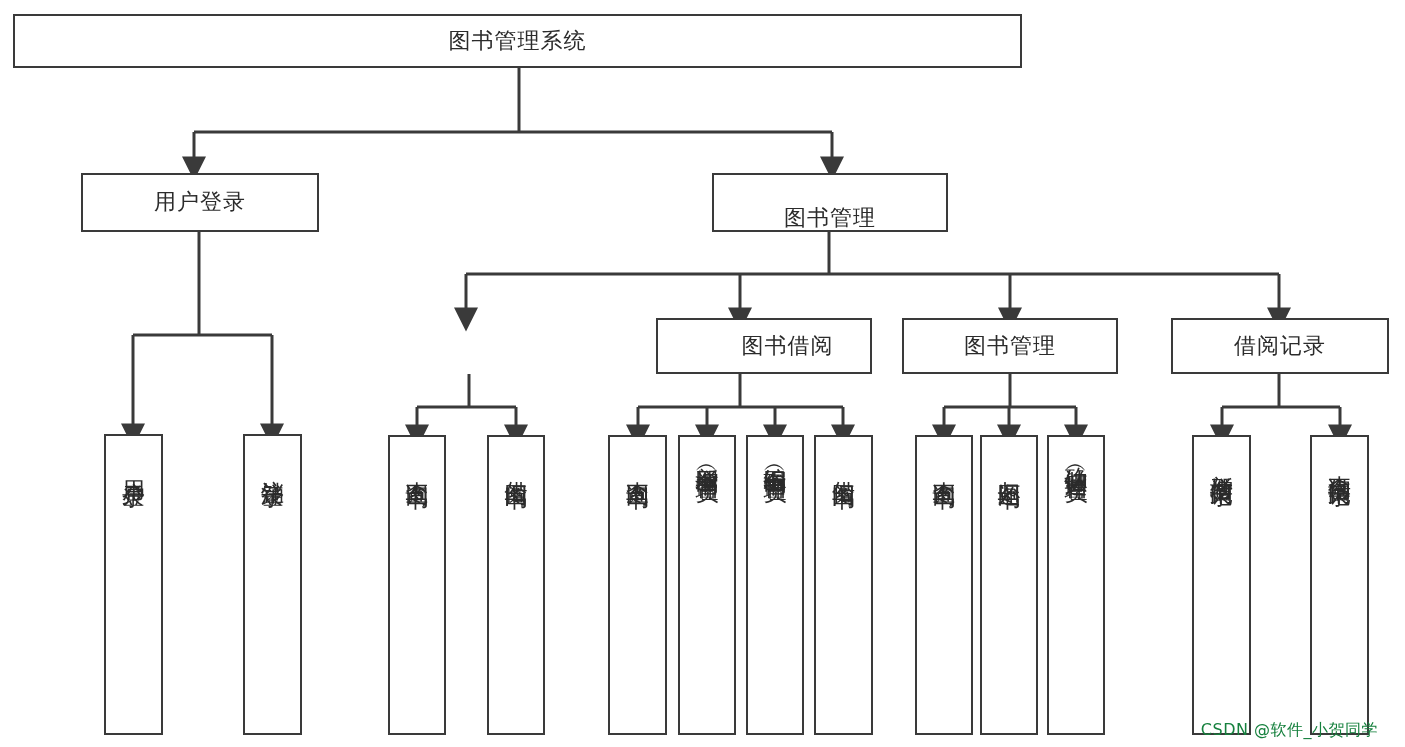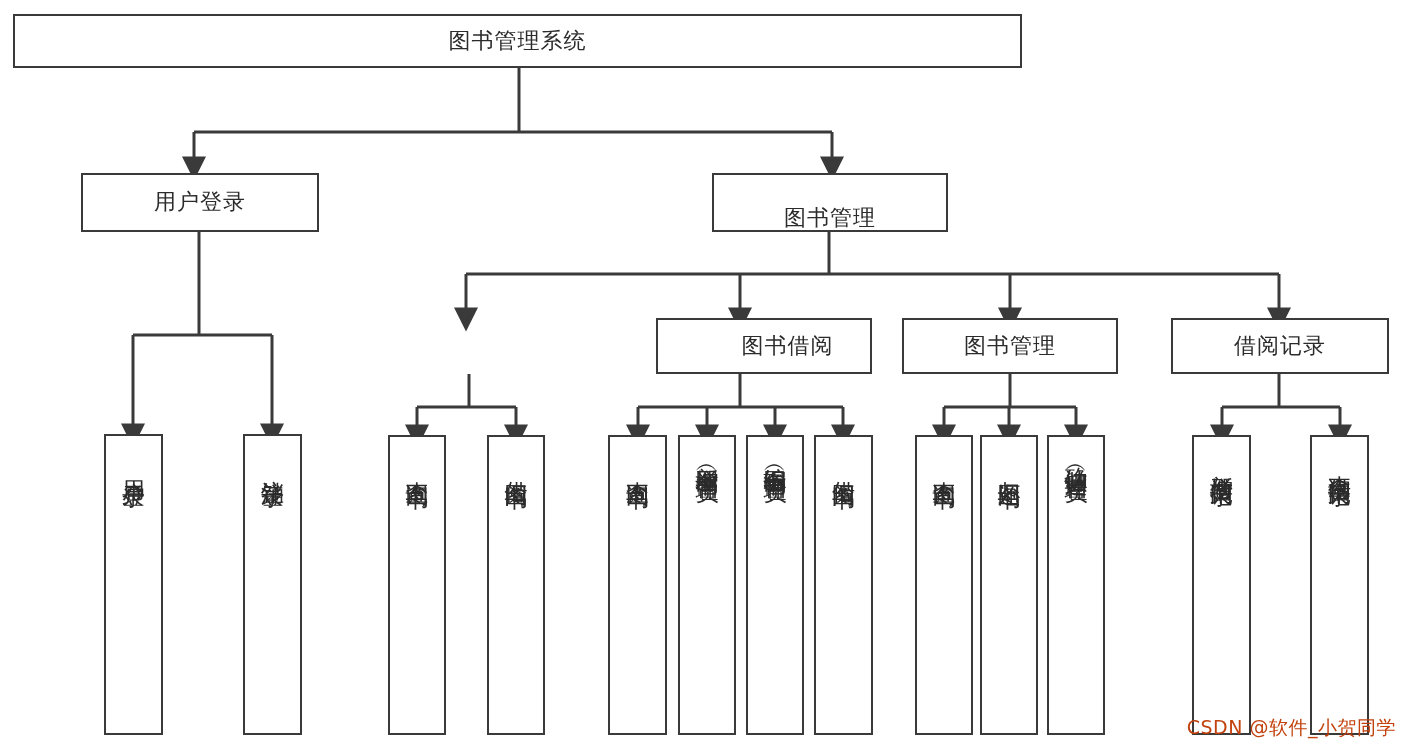--- a/index.html
+++ b/index.html
@@ -49,24 +49,24 @@
   .node.vertical .label {
     writing-mode: vertical-rl;
     text-orientation: upright;
     font-size: 23px;
     line-height: 1.18;
     letter-spacing: 2px;
     white-space: nowrap;
   }
   #watermark {
     position: absolute;
-    right: 6px;
+    right: 24px;
     bottom: 6px;
-    font-size: 19px;
-    color: #c2410c;
+    font-size: 16px;
+    color: #15803d;
     z-index: 5;
     white-space: nowrap;
     letter-spacing: 0.5px;
   }
 </style>
 </head>
 <body>
 
 <div id="canvas">
 

